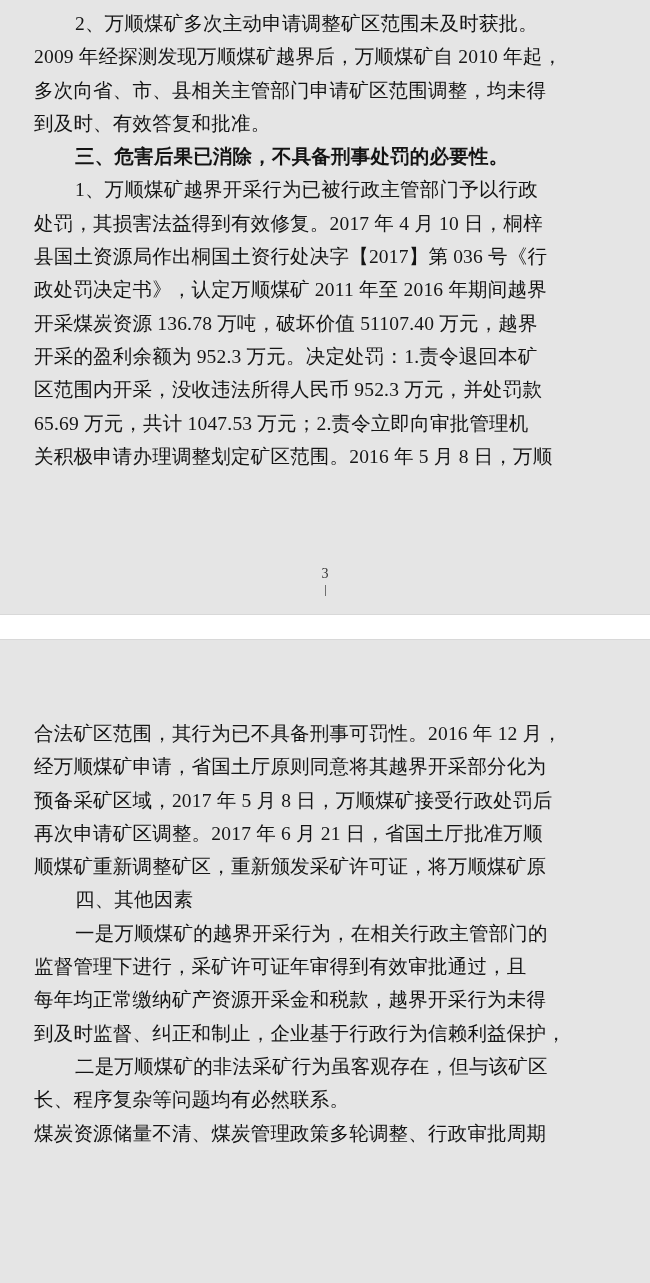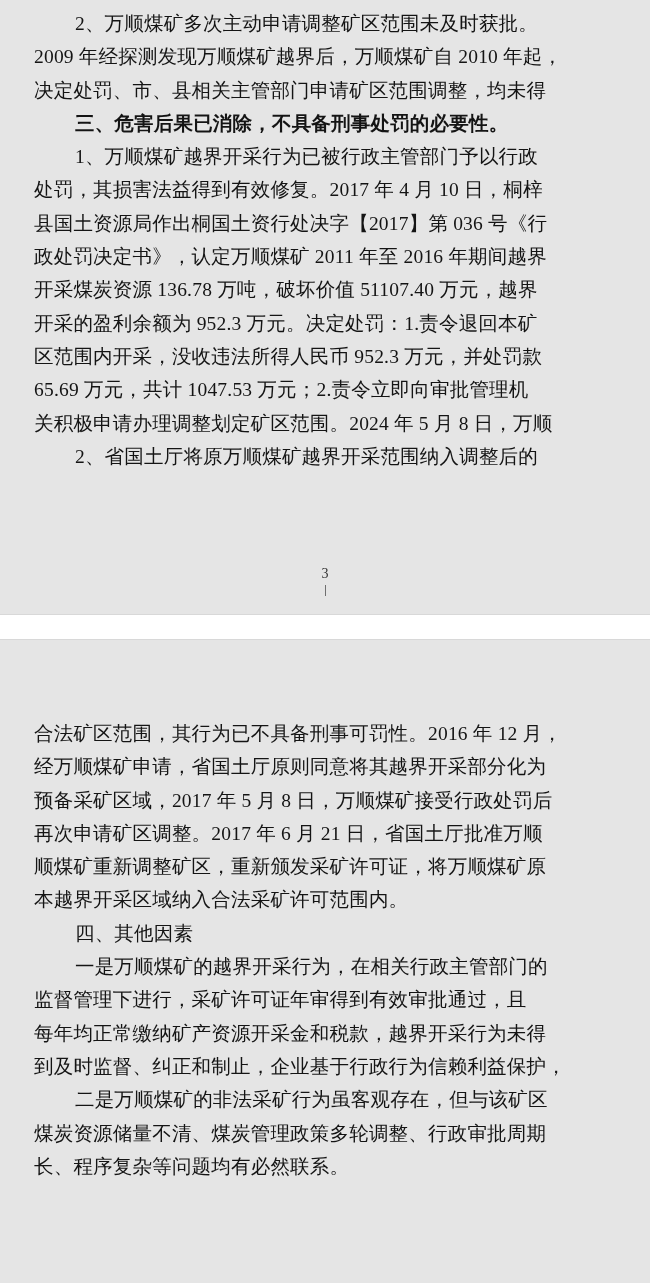--- a/index.html
+++ b/index.html
@@ -66,48 +66,47 @@
     margin: 3px auto 0 auto;
     background: #6f6f6f;
   }
 </style>
 </head>
 <body>
 
 <div class="page page-1">
   <p class="indent">2、万顺煤矿多次主动申请调整矿区范围未及时获批。</p>
   <p>2009 年经探测发现万顺煤矿越界后，万顺煤矿自 2010 年起，</p>
-  <p>决定处罚、市、县相关主管部门申请矿区范围调整，均未得</p>
+  <p>多次向省、市、县相关主管部门申请矿区范围调整，均未得</p>
+  <p>到及时、有效答复和批准。</p>
   <p class="heading">三、危害后果已消除，不具备刑事处罚的必要性。</p>
   <p class="indent">1、万顺煤矿越界开采行为已被行政主管部门予以行政</p>
   <p>处罚，其损害法益得到有效修复。2017 年 4 月 10 日，桐梓</p>
   <p>县国土资源局作出桐国土资行处决字【2017】第 036 号《行</p>
   <p>政处罚决定书》，认定万顺煤矿 2011 年至 2016 年期间越界</p>
   <p>开采煤炭资源 136.78 万吨，破坏价值 51107.40 万元，越界</p>
   <p>开采的盈利余额为 952.3 万元。决定处罚：1.责令退回本矿</p>
   <p>区范围内开采，没收违法所得人民币 952.3 万元，并处罚款</p>
   <p>65.69 万元，共计 1047.53 万元；2.责令立即向审批管理机</p>
-  <p>关积极申请办理调整划定矿区范围。2024 年 5 月 8 日，万顺</p>
-  <p class="indent">2、省国土厅将原万顺煤矿越界开采范围纳入调整后的</p>
+  <p>关积极申请办理调整划定矿区范围。2016 年 5 月 8 日，万顺</p>
   <div class="page-number">
     <span>3</span>
     <span class="caret"></span>
   </div>
 </div>
 
 <div class="page-gap"></div>
 
 <div class="page page-2">
   <p>合法矿区范围，其行为已不具备刑事可罚性。2016 年 12 月，</p>
   <p>经万顺煤矿申请，省国土厅原则同意将其越界开采部分化为</p>
   <p>预备采矿区域，2017 年 5 月 8 日，万顺煤矿接受行政处罚后</p>
   <p>再次申请矿区调整。2017 年 6 月 21 日，省国土厅批准万顺</p>
   <p>顺煤矿重新调整矿区，重新颁发采矿许可证，将万顺煤矿原</p>
-  <p>本越界开采区域纳入合法采矿许可范围内。</p>
   <p class="indent">四、其他因素</p>
   <p class="indent">一是万顺煤矿的越界开采行为，在相关行政主管部门的</p>
   <p>监督管理下进行，采矿许可证年审得到有效审批通过，且</p>
   <p>每年均正常缴纳矿产资源开采金和税款，越界开采行为未得</p>
   <p>到及时监督、纠正和制止，企业基于行政行为信赖利益保护，</p>
   <p class="indent">二是万顺煤矿的非法采矿行为虽客观存在，但与该矿区</p>
+  <p>长、程序复杂等问题均有必然联系。</p>
   <p>煤炭资源储量不清、煤炭管理政策多轮调整、行政审批周期</p>
-  <p>长、程序复杂等问题均有必然联系。</p>
 </div>
 
 </body></html>

